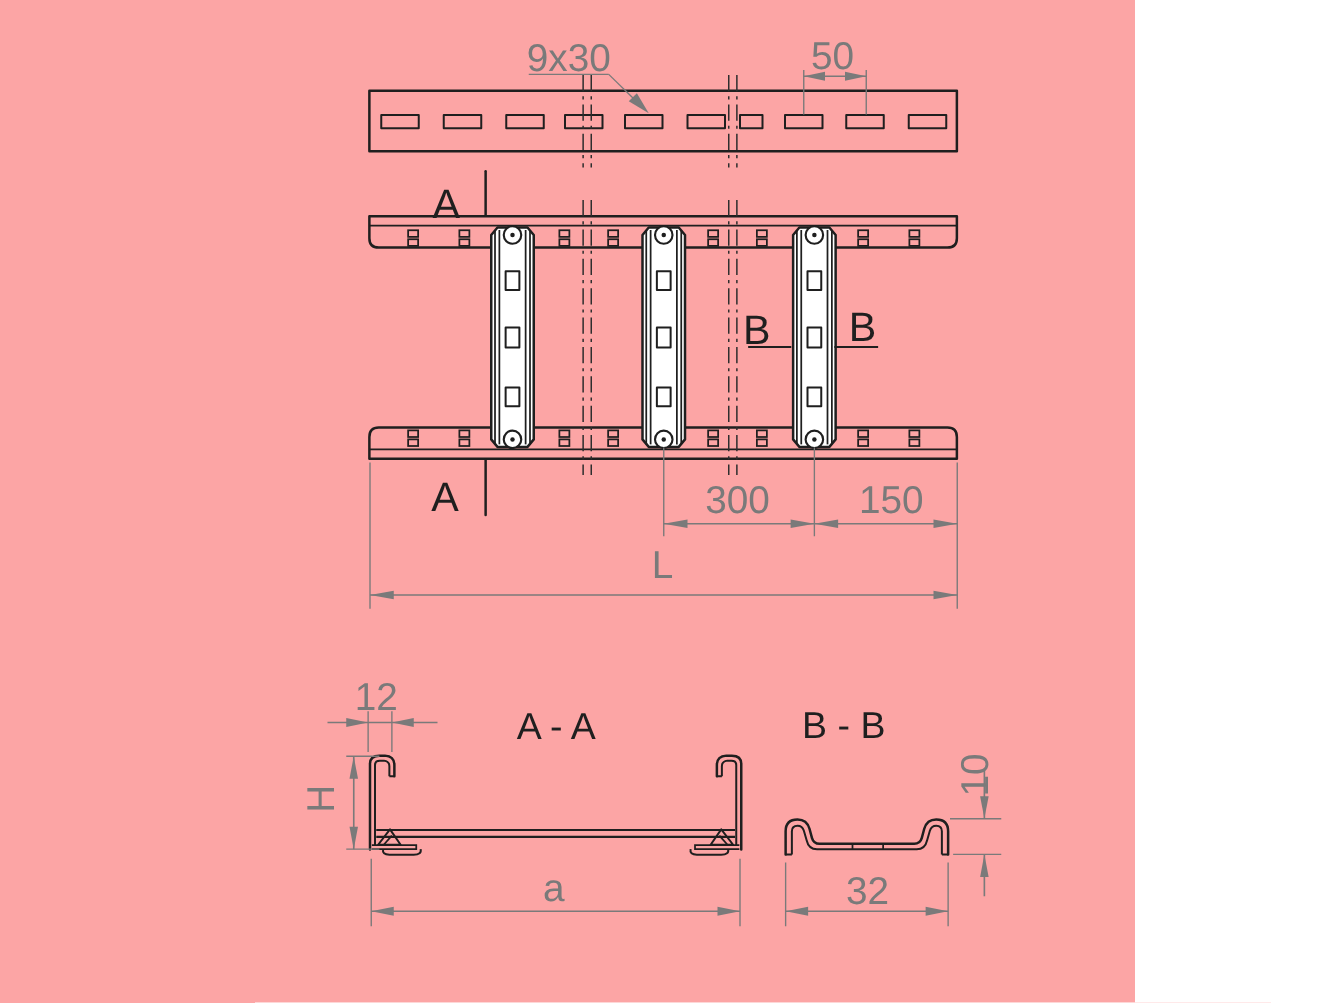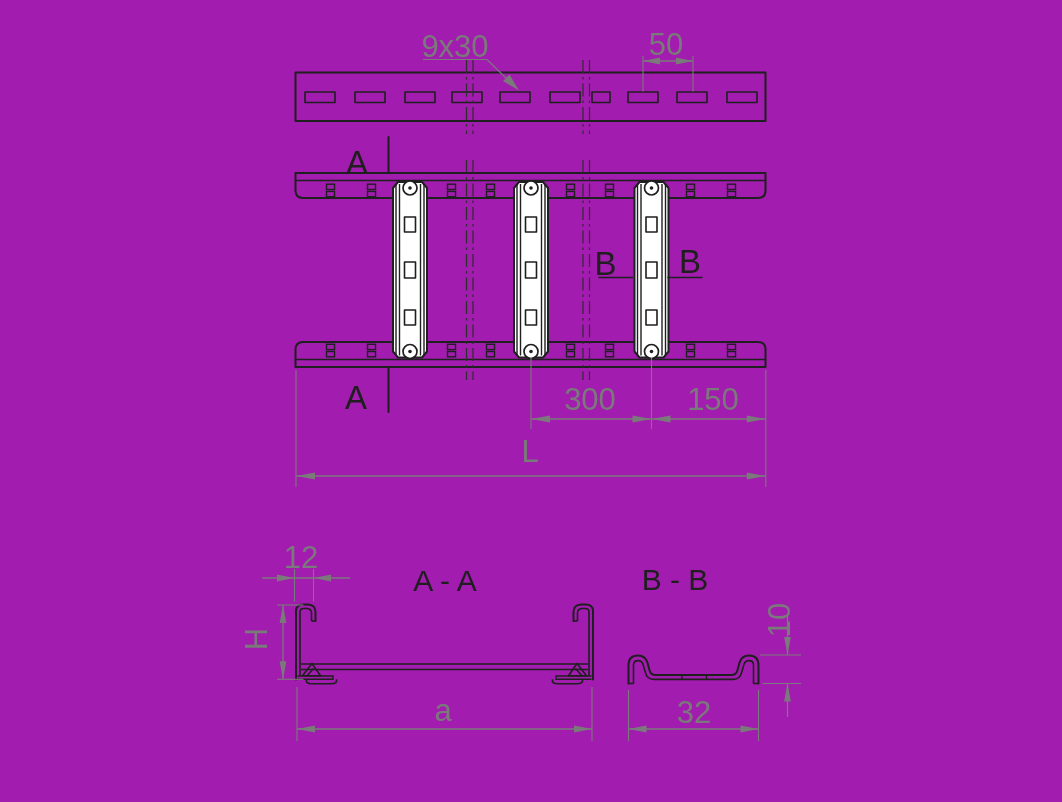--- a/index.html
+++ b/index.html
@@ -1,16 +1,16 @@
 <!DOCTYPE html>
 <html><head>
 <meta charset="utf-8">
 <style>
   html,body{margin:0;padding:0;background:#fff;}
-  .stage{position:relative;width:1062px;height:802px;background:#a21caf;overflow:hidden;text-align:center;}
+  .stage{position:relative;width:908px;height:802px;background:#fca5a5;overflow:hidden;text-align:center;}
   svg{display:block;}
   
   .o2 {stroke:#1f1f1f;stroke-width:2;fill:none;stroke-linejoin:round;stroke-linecap:round;}
   .o17{stroke:#1f1f1f;stroke-width:1.7;fill:none;stroke-linejoin:round;}
   .o16{stroke:#1f1f1f;stroke-width:1.6;fill:none;stroke-linejoin:round;}
   .o14{stroke:#1f1f1f;stroke-width:1.4;fill:none;}
   .wf {fill:#ffffff;}
   
   .dim{stroke:#7a7a7a;stroke-width:1.3;fill:none;}
   .ext{stroke:#7a7a7a;stroke-width:1.1;fill:none;}

